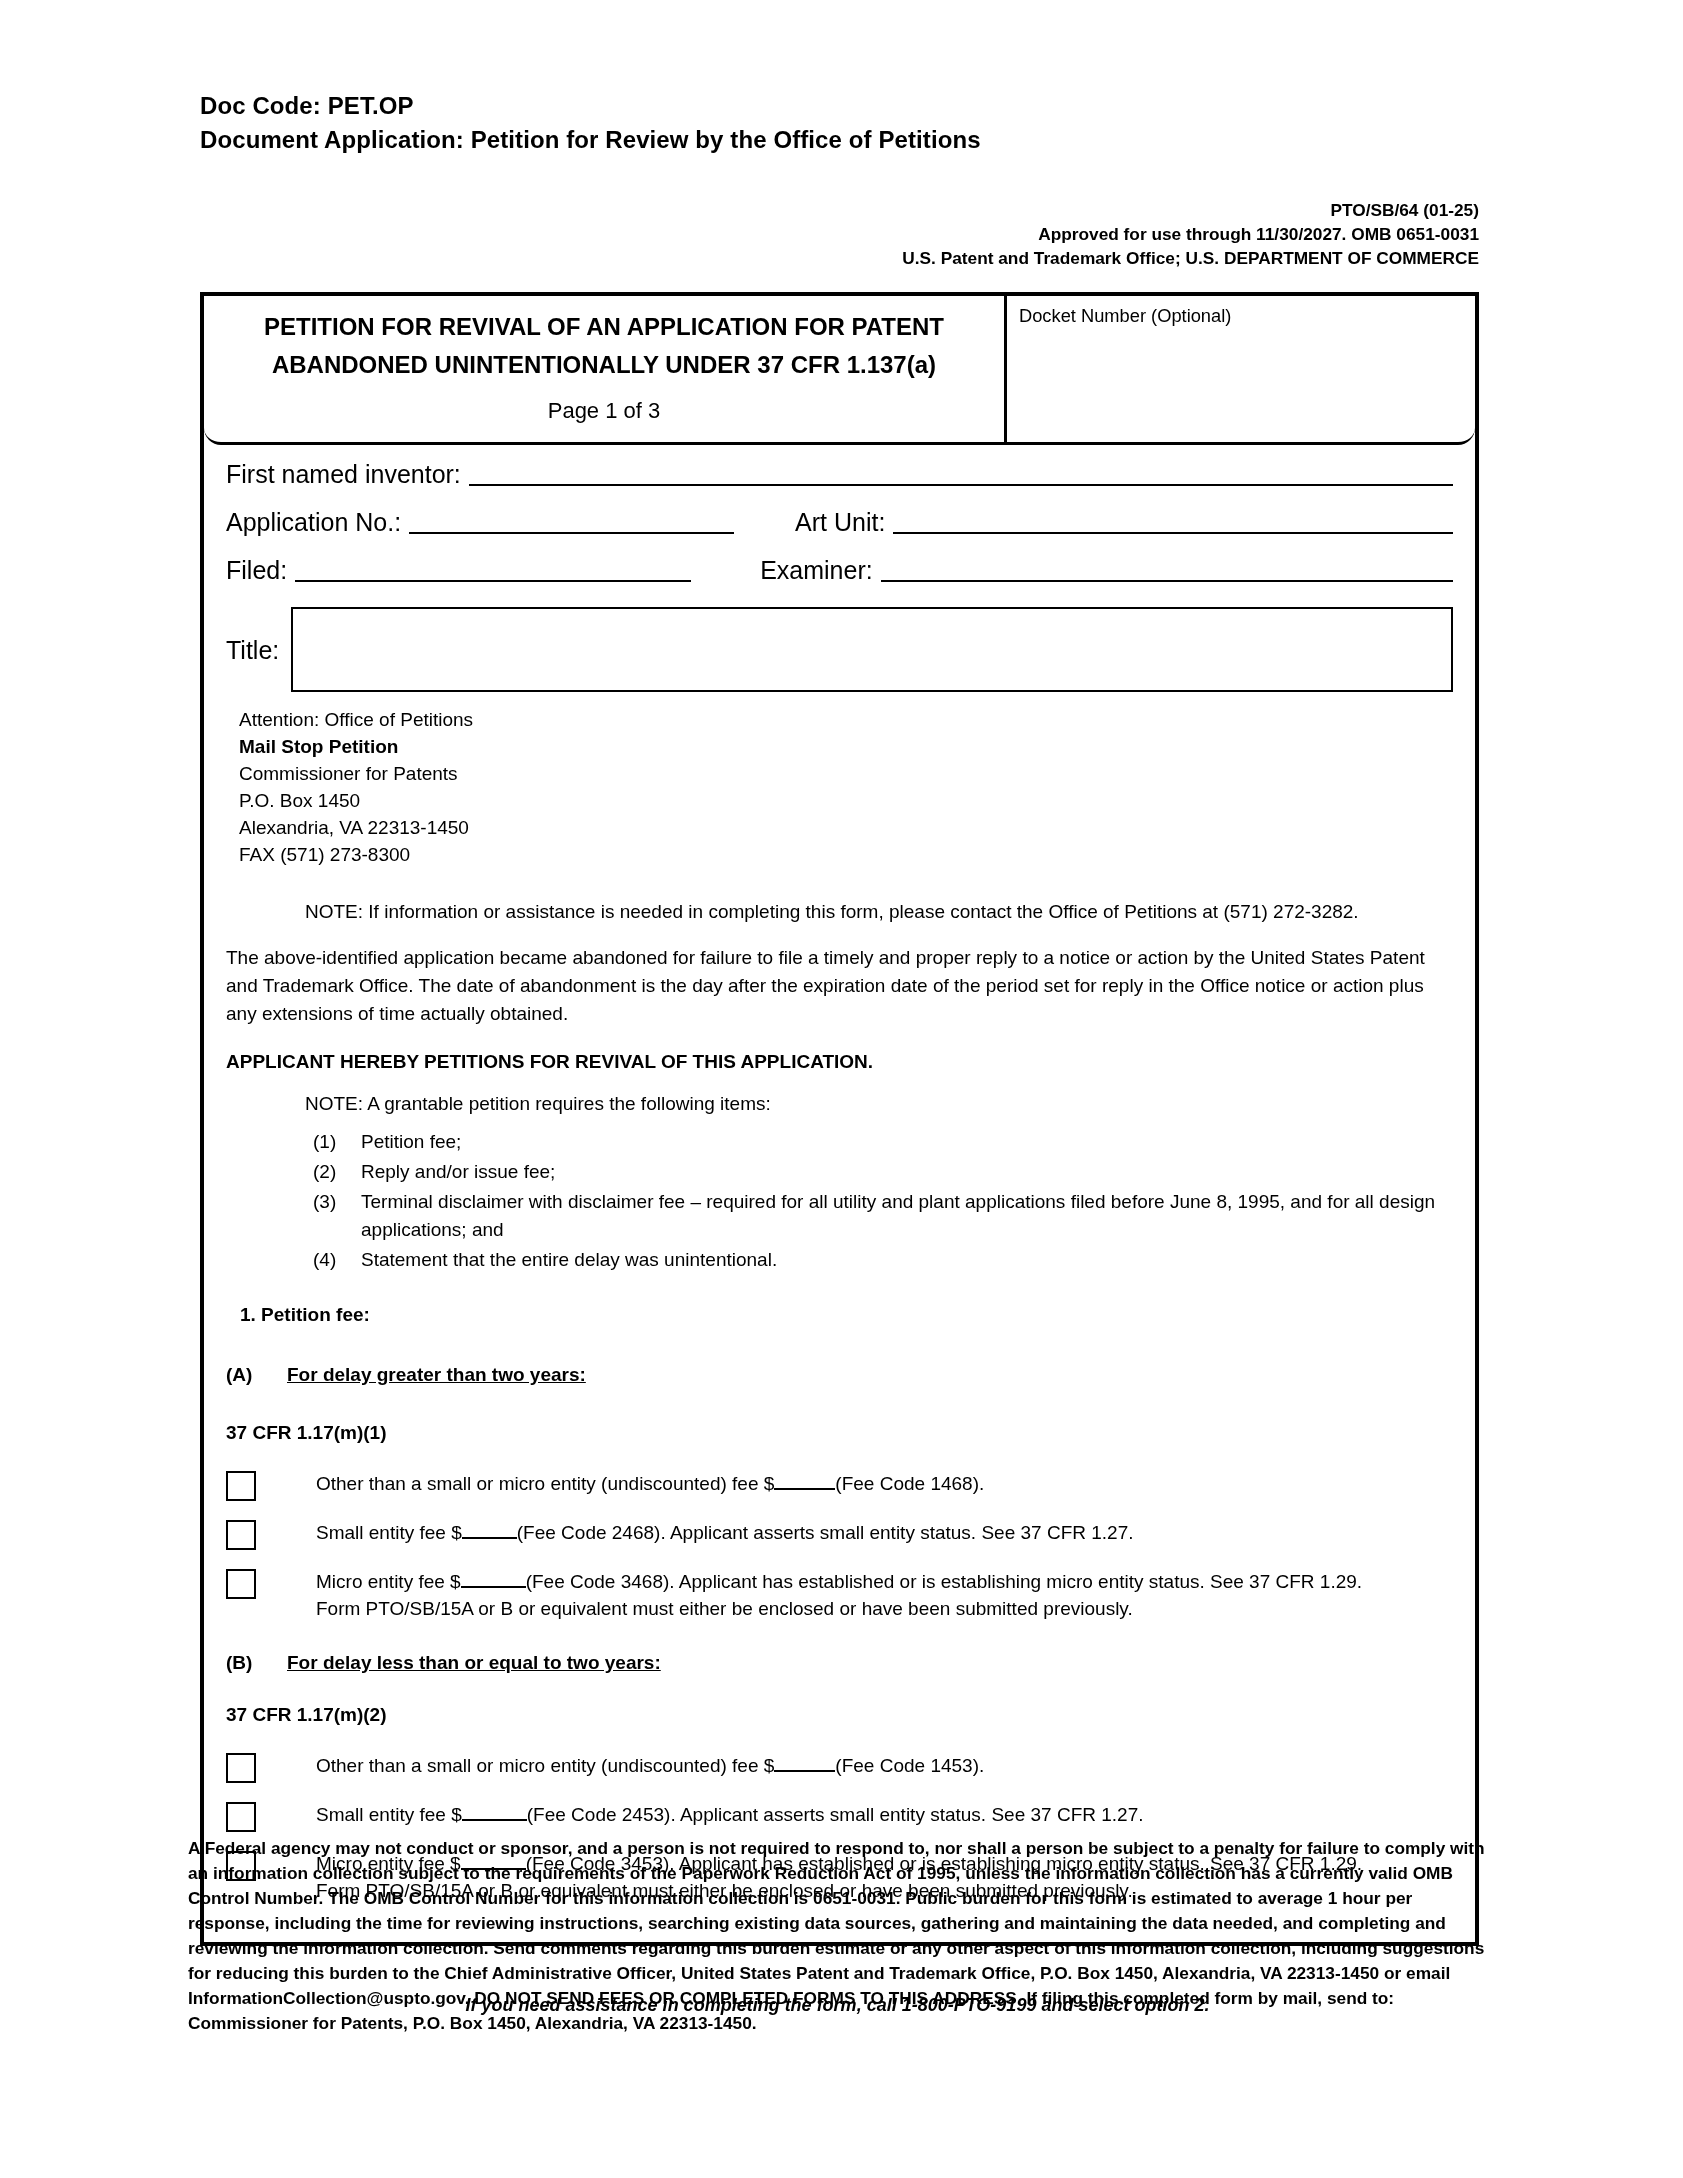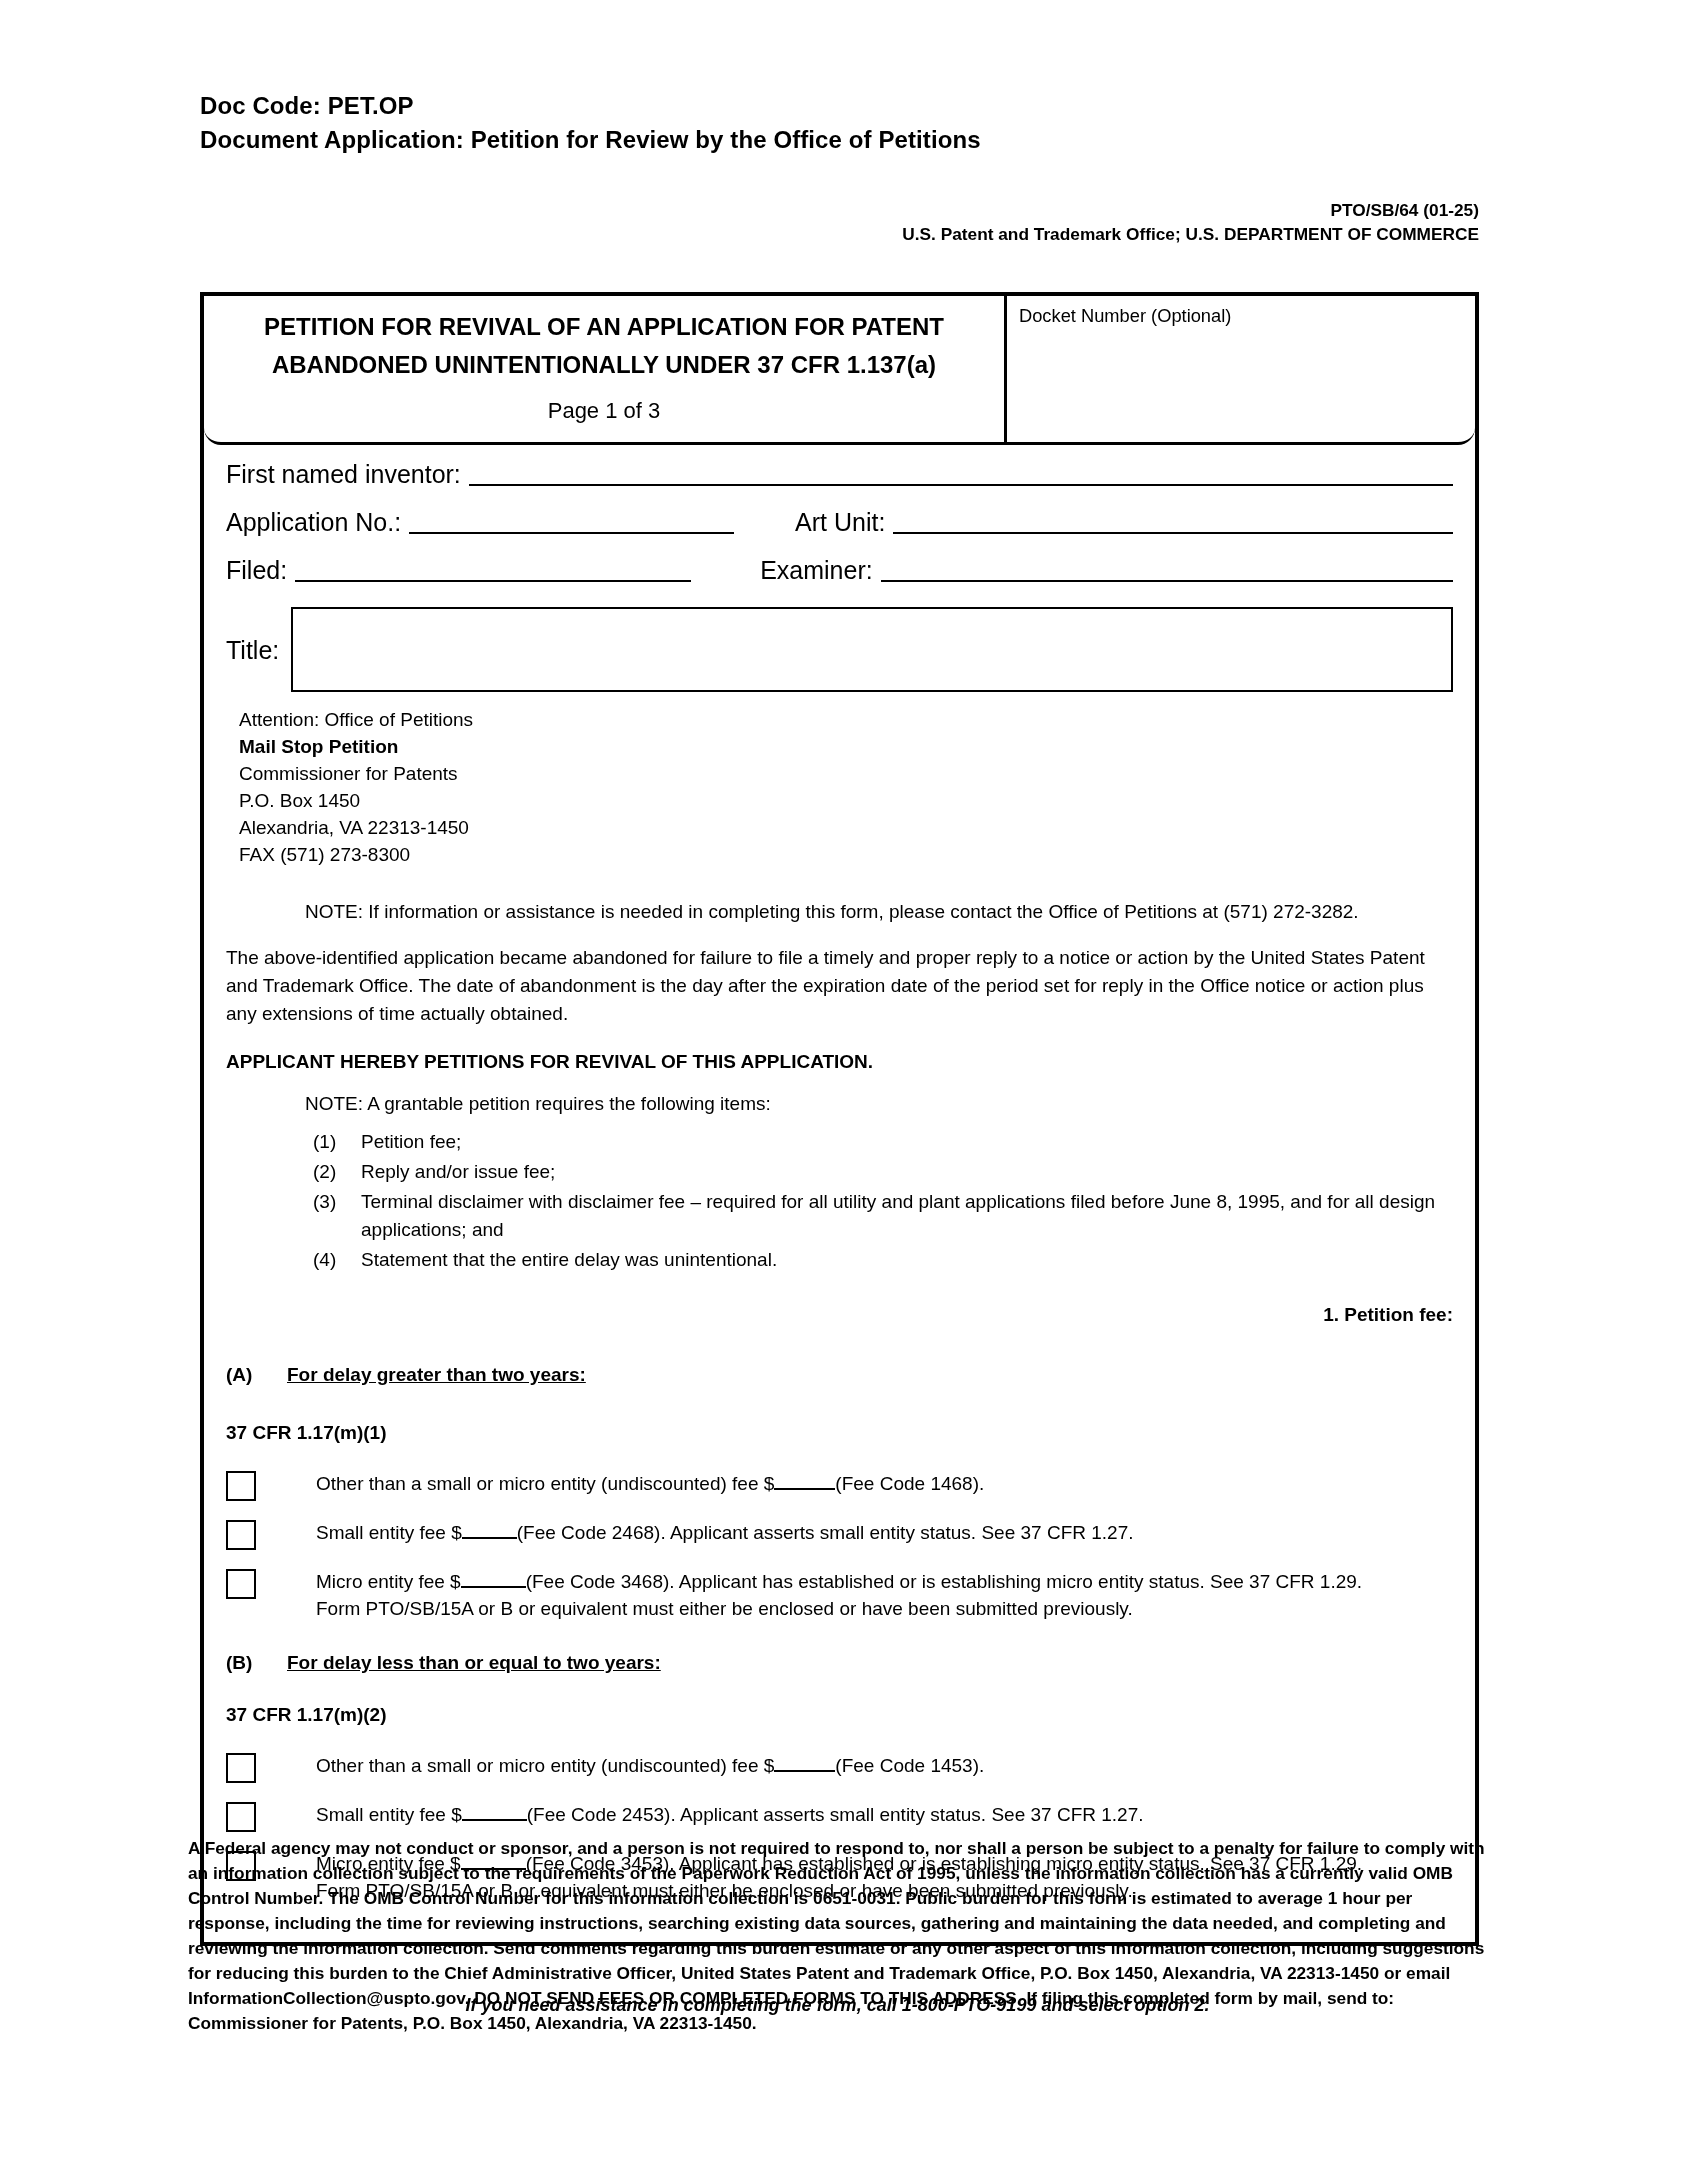--- a/index.html
+++ b/index.html
@@ -191,21 +191,20 @@
   .nitem .ntext {
     flex: 1 1 auto;
   }
 
   
   .feehead {
     padding: 26px 22px 0 36px;
     font-size: 19px;
     font-weight: bold;
     line-height: 26px;
-    text-align: right;
   }
   .abrow {
     padding: 34px 22px 0 22px;
     display: flex;
     font-size: 19px;
     font-weight: bold;
     line-height: 26px;
   }
   .abrow .ablabel { flex: 0 0 61px; }
   .abrow .abtext { text-decoration: underline; }
@@ -284,20 +283,21 @@
 
 <div class="page">
 
   <div class="dochead">
     <div>Doc Code: PET.OP</div>
     <div>Document Application: Petition for Review by the Office of Petitions</div>
   </div>
 
   <div class="ombblock">
     <div>PTO/SB/64 (01-25)</div>
+    <div>Approved for use through 11/30/2027. OMB 0651-0031</div>
     <div>U.S. Patent and Trademark Office; U.S. DEPARTMENT OF COMMERCE</div>
   </div>
 
   <div class="formbox">
 
     <div class="titlerow">
       <div class="titlecell">
         <div class="t1">PETITION FOR REVIVAL OF AN APPLICATION FOR PATENT</div>
         <div class="t1">ABANDONED UNINTENTIONALLY UNDER 37 CFR 1.137(a)</div>
         <div class="t2">Page 1 of 3</div>

